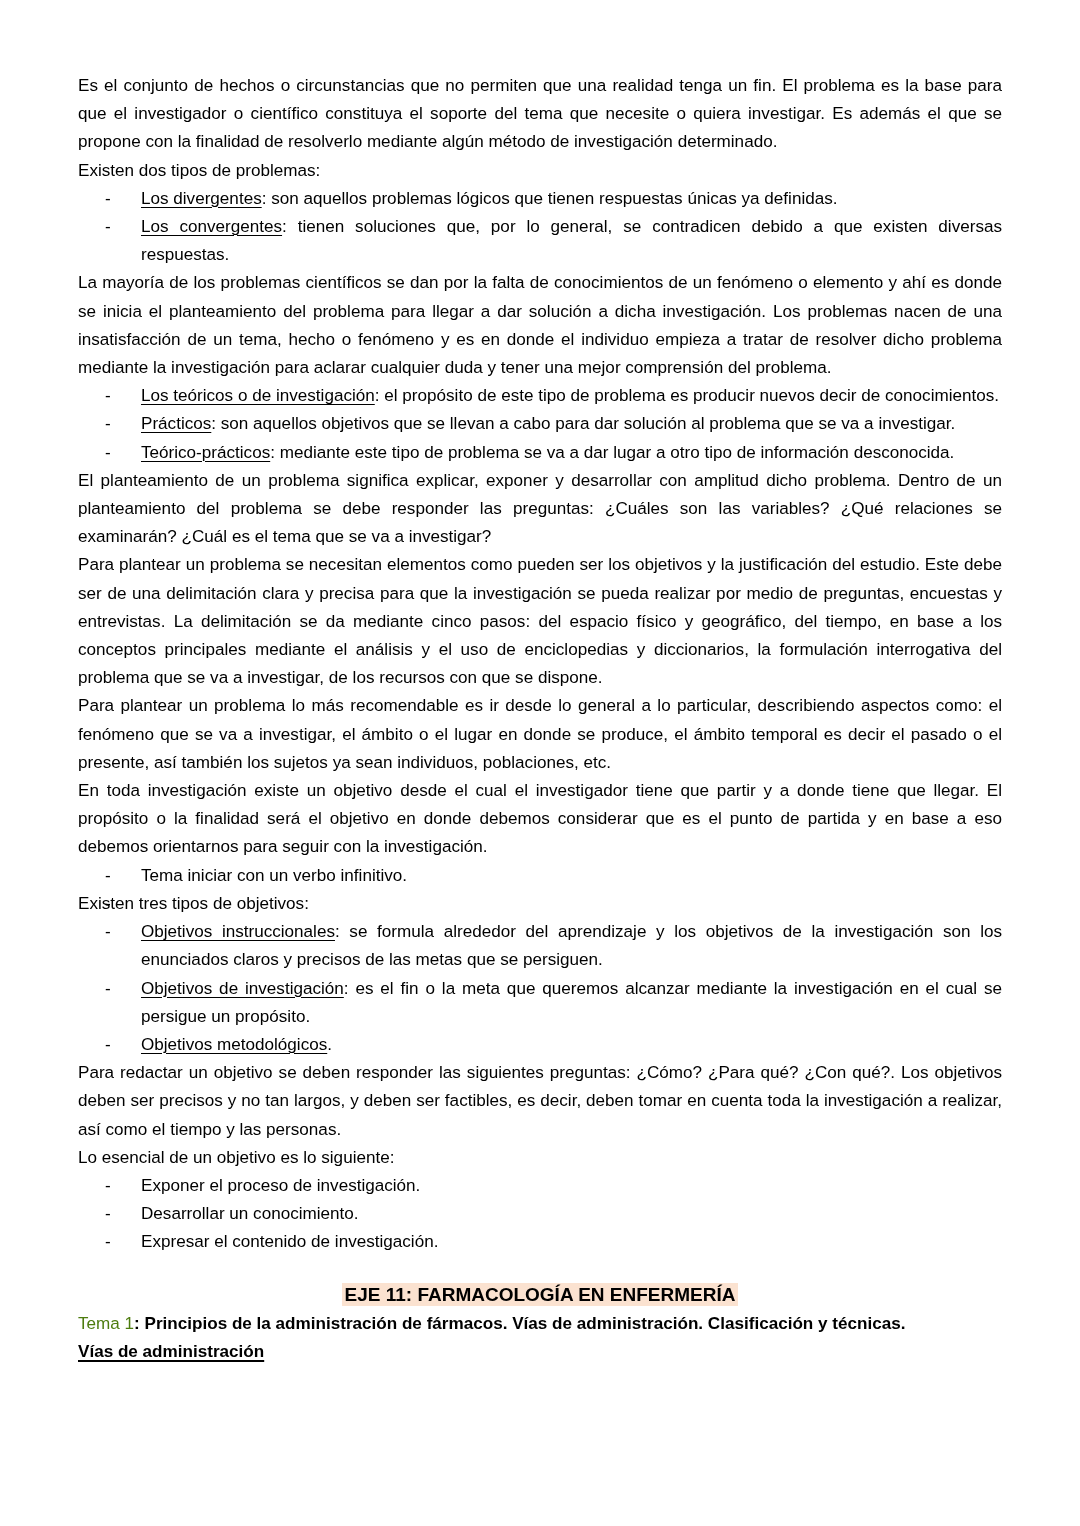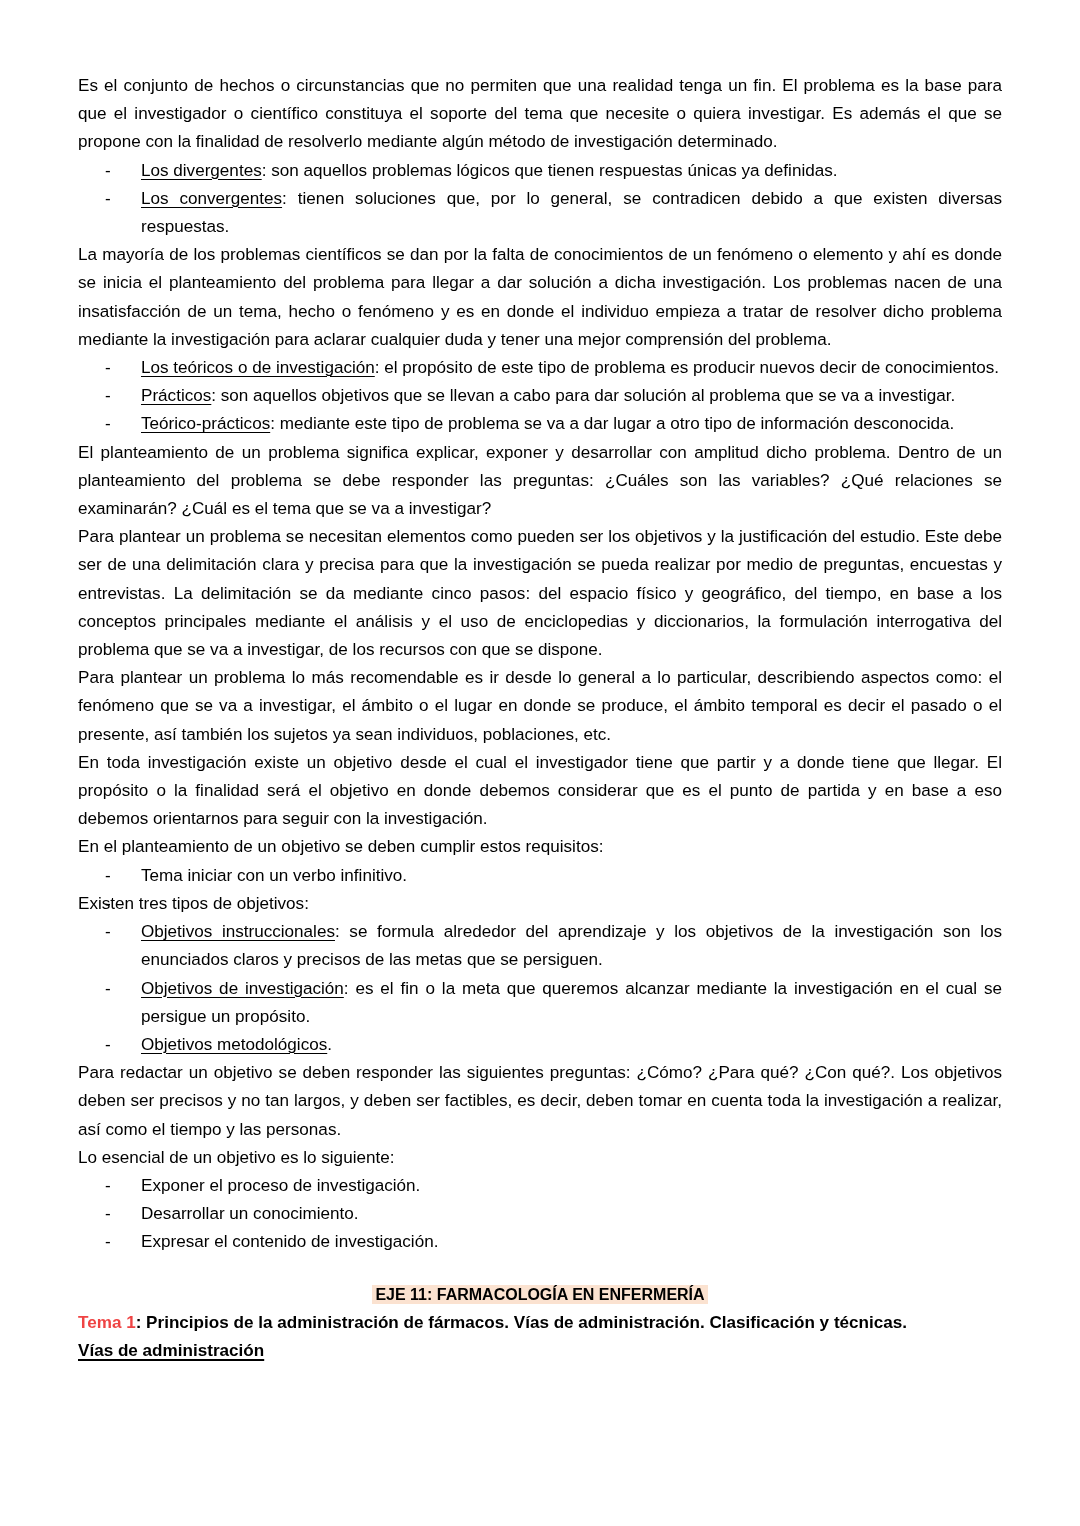--- a/index.html
+++ b/index.html
@@ -81,44 +81,45 @@
     text-decoration-thickness: 1.3px;
   }
 
   
   .eje-wrap {
     margin: 0;
     text-align: center;
   }
   .eje-title {
     font-weight: bold;
-    font-size: 16px;
+    font-size: 19px;
     background: #fbe2d0;
     padding: 1px 3px;
     white-space: nowrap;
   }
   .tema-line {
     margin: 0;
     font-weight: bold;
     text-align: left;
   }
   .tema-label {
-    color: #ef4444;
-    font-weight: bold;
+    color: #4d7c0f;
+    font-weight: normal;
   }
 
   .spacer-eje { height: 24px; }
 </style>
 </head>
 <body>
 
 <div class="page">
   <div class="doc">
 
     <p class="para">Es el conjunto de hechos o circunstancias que no permiten que una realidad tenga un fin. El problema es la base para que el investigador o científico constituya el soporte del tema que necesite o quiera investigar. Es además el que se propone con la finalidad de resolverlo mediante algún método de investigación determinado.</p>
+    <p class="para">Existen dos tipos de problemas:</p>
 
     <ul class="dashlist">
       <li>
         <span class="dash">-</span><span class="u">Los divergentes</span><span>: son aquellos problemas lógicos que tienen respuestas únicas ya definidas.</span>
       </li>
       <li>
         <span class="dash">-</span><span class="u">Los convergentes</span><span>: tienen soluciones que, por lo general, se contradicen debido a que existen diversas respuestas.</span>
       </li>
     </ul>
 
@@ -134,21 +135,20 @@
       <li>
         <span class="dash">-</span><span class="u">Teórico-prácticos</span><span>: mediante este tipo de problema se va a dar lugar a otro tipo de información desconocida.</span>
       </li>
     </ul>
 
     <p class="para">El planteamiento de un problema significa explicar, exponer y desarrollar con amplitud dicho problema. Dentro de un planteamiento del problema se debe responder las preguntas: ¿Cuáles son las variables? ¿Qué relaciones se examinarán? ¿Cuál es el tema que se va a investigar?</p>
     <p class="para">Para plantear un problema se necesitan elementos como pueden ser los objetivos y la justificación del estudio. Este debe ser de una delimitación clara y precisa para que la investigación se pueda realizar por medio de preguntas, encuestas y entrevistas. La delimitación se da mediante cinco pasos: del espacio físico y geográfico, del tiempo, en base a los conceptos principales mediante el análisis y el uso de enciclopedias y diccionarios, la formulación interrogativa del problema que se va a investigar, de los recursos con que se dispone.</p>
     <p class="para">Para plantear un problema lo más recomendable es ir desde lo general a lo particular, describiendo aspectos como: el fenómeno que se va a investigar, el ámbito o el lugar en donde se produce, el ámbito temporal es decir el pasado o el presente, así también los sujetos ya sean individuos, poblaciones, etc.</p>
 
     <p class="para">En toda investigación existe un objetivo desde el cual el investigador tiene que partir y a donde tiene que llegar. El propósito o la finalidad será el objetivo en donde debemos considerar que es el punto de partida y en base a eso debemos orientarnos para seguir con la investigación.</p>
-    <p class="para">En el planteamiento de un objetivo se deben cumplir estos requisitos:</p>
 
     <ul class="dashlist">
       <li>
         <span class="dash">-</span><span>Tema iniciar con un verbo infinitivo.</span>
       </li>
       <li>
         <span class="dash">-</span>
       </li>
       <li>
         <span class="dash">-</span>

